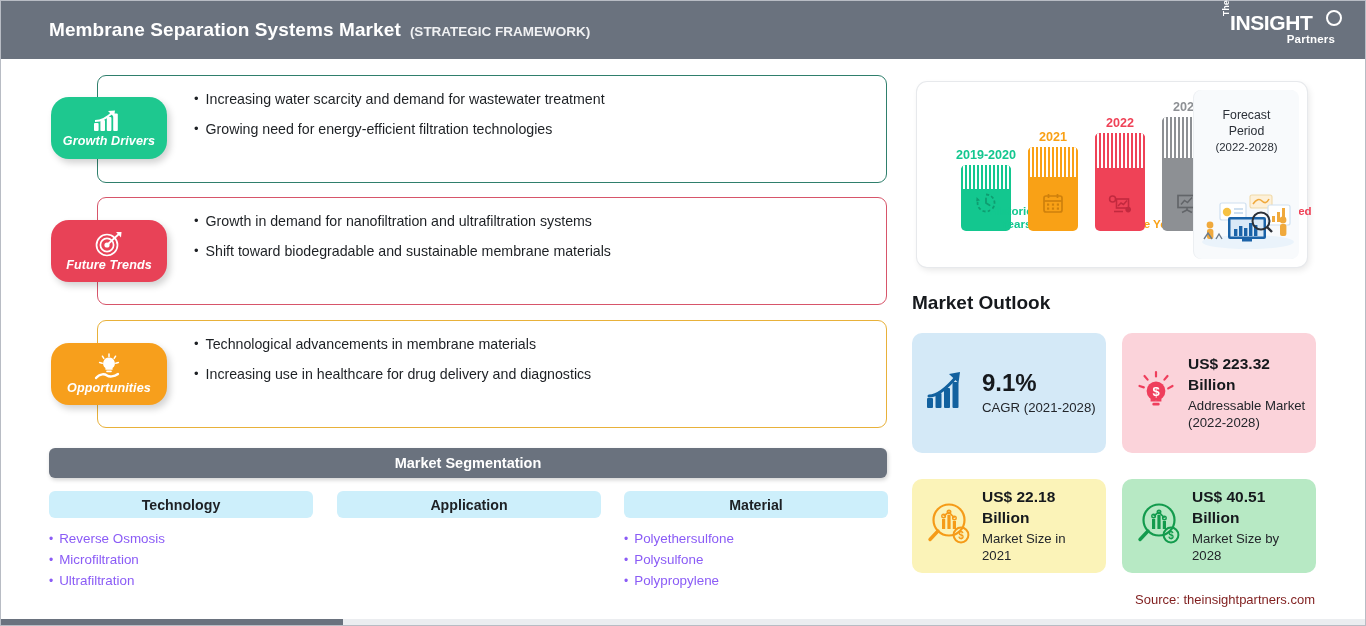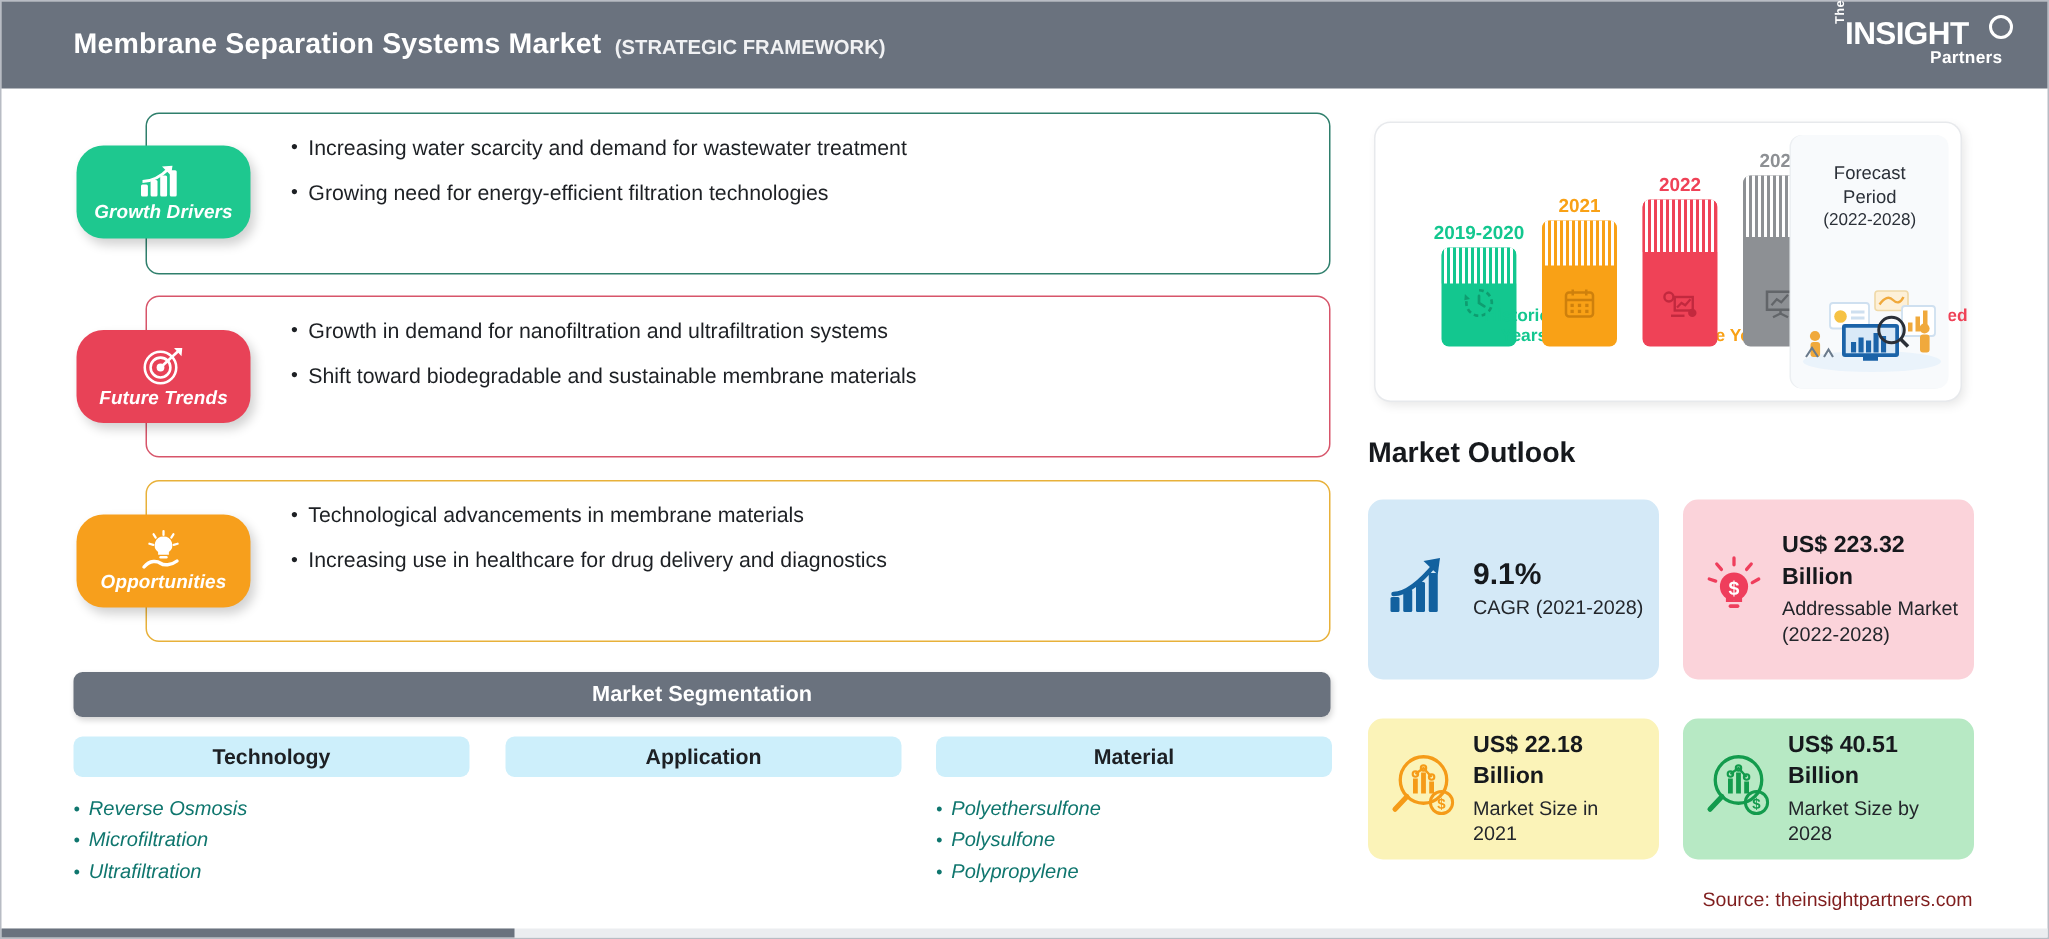--- a/index.html
+++ b/index.html
@@ -113,22 +113,22 @@
   #seg-col-0 { left: 48px; }
   #seg-col-1 { left: 336px; }
   #seg-col-2 { left: 623px; }
   .seg-title {
     height: 27px; background: #cdeffb; border-radius: 6px;
     display: flex; align-items: center; justify-content: center;
     font-size: 14.2px; font-weight: bold; color: #1d2024;
   }
   .seg-items { margin-top: 11px; }
   .seg-item {
-    font-size: 13.4px; color: #0f766e;
-    line-height: 1.55; white-space: nowrap; font-style: italic;
+    font-size: 13.4px; color: #8b5cf6;
+    line-height: 1.55; white-space: nowrap;
   }
   .seg-item .dot { margin-right: 6px; font-size: 12px; }
 
   
   .timeline-card {
     position: absolute; left: 916px; top: 81px;
     width: 390px; height: 185px;
     background: #ffffff; border-radius: 10px;
     box-shadow: 0 0 0 1px #e7e9ec, 2px 3px 7px rgba(0,0,0,.10);
   }
@@ -187,21 +187,21 @@
     position: absolute; border-radius: 10px;
     display: flex; align-items: center;
   }
   #ocard-cagr  { left: 911px;  top: 332px; width: 194px; height: 120px; background: #d4e9f7; }
   #ocard-addr  { left: 1121px; top: 332px; width: 194px; height: 120px; background: #fbd3da; }
   #ocard-2021  { left: 911px;  top: 478px; width: 194px; height: 94px;  background: #fbf3b8; }
   #ocard-2028  { left: 1121px; top: 478px; width: 194px; height: 94px;  background: #b7e9c4; }
   .ocard-icon { flex: 0 0 auto; margin-left: 13px; margin-right: 11px; }
   .ocard-text { flex: 1 1 auto; padding-right: 8px; }
   .ocard-value {
-    font-size: 20px; font-weight: bold; color: #16191d; line-height: 1.12; text-align: center;
+    font-size: 24px; font-weight: bold; color: #16191d; line-height: 1.12; text-align: center;
   }
   .ocard-value-sm {
     font-size: 15.5px; font-weight: bold; color: #16191d; line-height: 1.32;
   }
   .ocard-label {
     font-size: 13.2px; color: #23262b; line-height: 1.32; margin-top: 2px;
   }
   .source {
     position: absolute; right: 50px; top: 591px;
     font-size: 13px; color: #7f1d1d;

